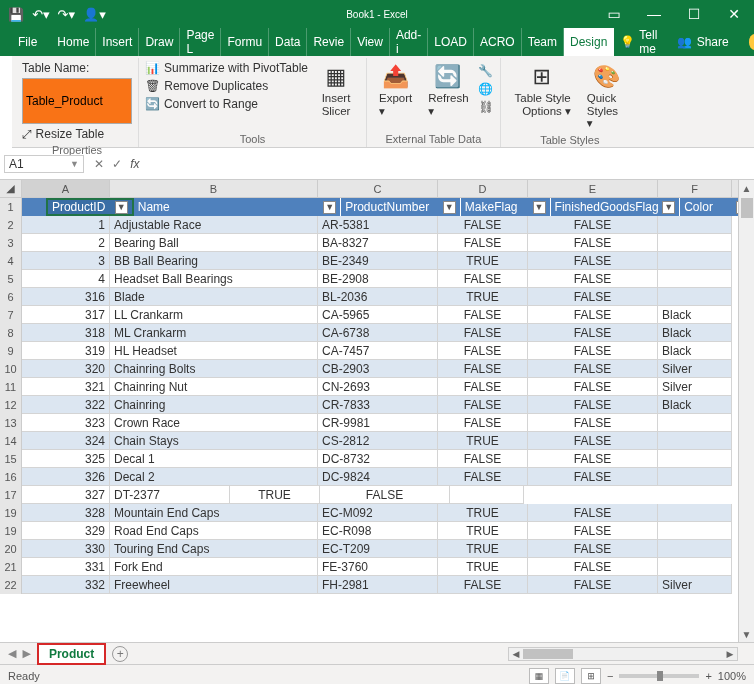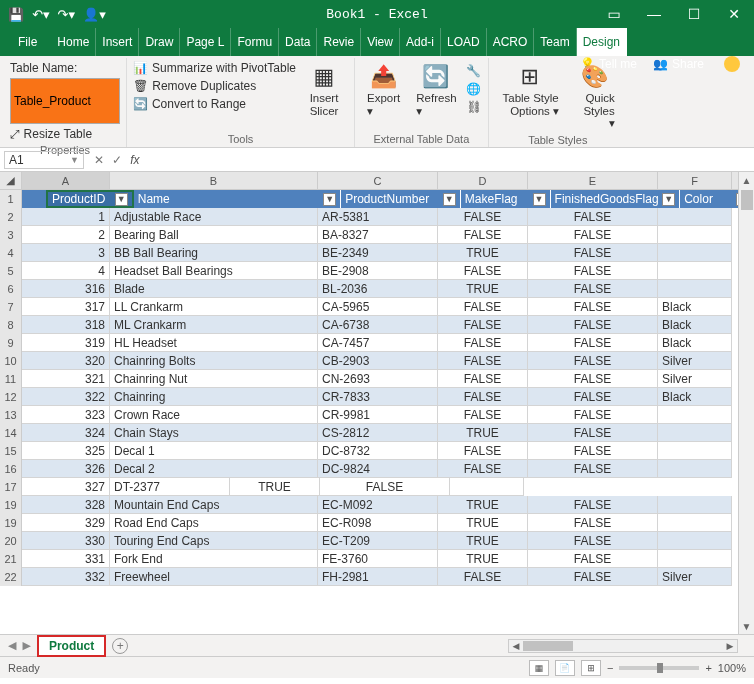--- a/index.html
+++ b/index.html
@@ -2,46 +2,46 @@
 <html><head>
 <meta charset="utf-8">
 <style>
 * { margin: 0; padding: 0; box-sizing: border-box; font-family: 'Segoe UI', Tahoma, sans-serif; }
 body { background: #fff; width: 754px; height: 684px; overflow: hidden; font-size: 12px; color: #333; }
 
 
 .titlebar { background: #0f7a3f; height: 28px; display: flex; align-items: center; color: #fff; position: relative; }
 .titlebar .qat { display: flex; gap: 8px; padding-left: 8px; align-items: center; }
 .titlebar .qat span { font-size: 13px; }
-.titlebar .title { position: absolute; left: 50%; transform: translateX(-50%); font-size: 13px; font-family: Liberation Mono, monospace; }
+.titlebar .title { position: absolute; left: 50%; transform: translateX(-50%); font-size: 10px; }
 .titlebar .winctrl { margin-left: auto; display: flex; align-items: center; gap: 0; }
 .titlebar .winctrl span { width: 40px; text-align: center; font-size: 14px; }
 
 
-.menubar { background: #0f7a3f; height: 28px; display: flex; align-items: flex-start; color: #fff; font-size: 12px; padding: 0 4px; flex-direction: column; }
+.menubar { background: #0f7a3f; height: 28px; display: flex; align-items: flex-start; color: #fff; font-size: 12px; padding: 0 4px; }
 .menubar .tab { padding: 0 6px; height: 28px; display: flex; align-items: center; border-right: 1px solid rgba(255,255,255,0.25); cursor: pointer; }
 .menubar .tab.file { border: none; padding-left: 14px; padding-right: 14px; }
 .menubar .tab.active { background: #fff; color: #0f7a3f; }
 .menubar .right { margin-left: auto; display: flex; align-items: center; gap: 4px; }
 .menubar .right .tm { padding: 0 6px; display: flex; align-items: center; gap: 4px; }
 .menubar .face { background:#ffc83d; width:16px; height:16px; border-radius:50%; margin:0 10px; }
 
 
-.ribbon { background: #f3f2f1; border-bottom: 1px solid #d0d0d0; height: 92px; display: flex; padding: 2px 4px 0; }
+.ribbon { background: #f3f2f1; border-bottom: 1px solid #d0d0d0; height: 92px; display: flex; padding: 2px 4px 0; margin-left: 12px; }
 .rgroup { border-right: 1px solid #ddd; display: flex; flex-direction: column; padding: 2px 6px 0; }
 .rgroup .body { flex: 1; display: flex; gap: 4px; align-items: flex-start; }
 .rgroup .label { text-align: center; color: #666; font-size: 11px; padding: 2px 0; }
 .props .body { flex-direction: column; gap: 2px; }
 .tn-input { border: 1px solid #ababab; background: #f97316; padding: 15px 3px; width: 110px; font-size: 12px; }
 .sm { font-size: 12px; display: flex; align-items: center; gap: 4px; padding: 1px 0; }
 .bigbtn { display: flex; flex-direction: column; align-items: center; padding: 2px 6px; font-size: 11.5px; line-height: 1.1; }
 .bigbtn .ic { font-size: 22px; height: 30px; display: flex; align-items: center; }
 
 
-.fbar { height: 24px; border-bottom: 1px solid #ccc; display: flex; align-items: center; background: #fff; }
+.fbar { height: 32px; border-bottom: 1px solid #ccc; display: flex; align-items: center; background: #fff; }
 .namebox { width: 80px; border: 1px solid #ccc; margin: 2px 4px; padding: 1px 4px; font-size: 12px; display:flex; justify-content:space-between; align-items:center;}
 .fbar .fx { padding: 0 6px; color:#777; display:flex; gap:8px; align-items:center;}
 .fbar .fxlabel { font-style: italic; color:#555;text-align:center;}
 .finput { flex: 1; border: none; outline: none; padding: 2px; }
 
 
 .gridwrap { position: relative; height: 462px; overflow: hidden; }
 .colhdr { display: flex; background: #e6e6e6; height: 18px; border-bottom:1px solid #ccc;}
 .rownumcol { width: 22px; background:#e6e6e6; border-right:1px solid #ccc; text-align:center; font-size:11px; color:#555; display:flex; align-items:center; justify-content:center;}
 .colhdr .ch { border-right:1px solid #ccc; text-align:center; font-size:11px; color:#555; display:flex; align-items:center; justify-content:center; background:#e6e6e6;}
@@ -186,21 +186,21 @@
   </div>
 
   <div class="rgroup" style="border-right:none;">
     <div class="body">
       <div class="bigbtn">
           <div class="ic">⊞</div>
           <div style="width:58px;text-align:right"><span>Table Style Options</span> ▾</div>
         </div>
       <div class="bigbtn">
           <div class="ic">🎨</div>
-          <div style="width:40px;text-align:right"><span>Quick Styles</span> ▾</div>
+          <div style="width:40px;text-align:left"><span>Quick Styles</span> ▾</div>
         </div>
     </div>
     <div class="label">Table Styles</div>
   </div>
 </div>
 
 <div class="fbar">
   <div class="namebox">
       <span>A1</span>
       <span style="font-size:9px;color:#888">▼</span>

